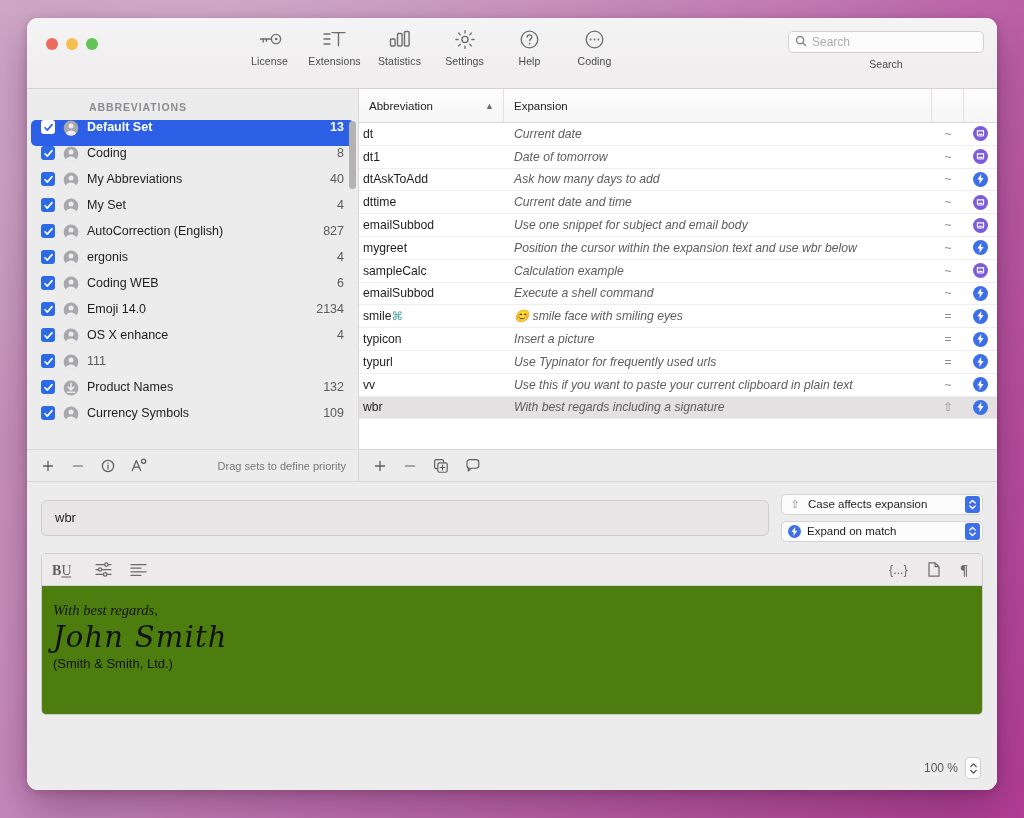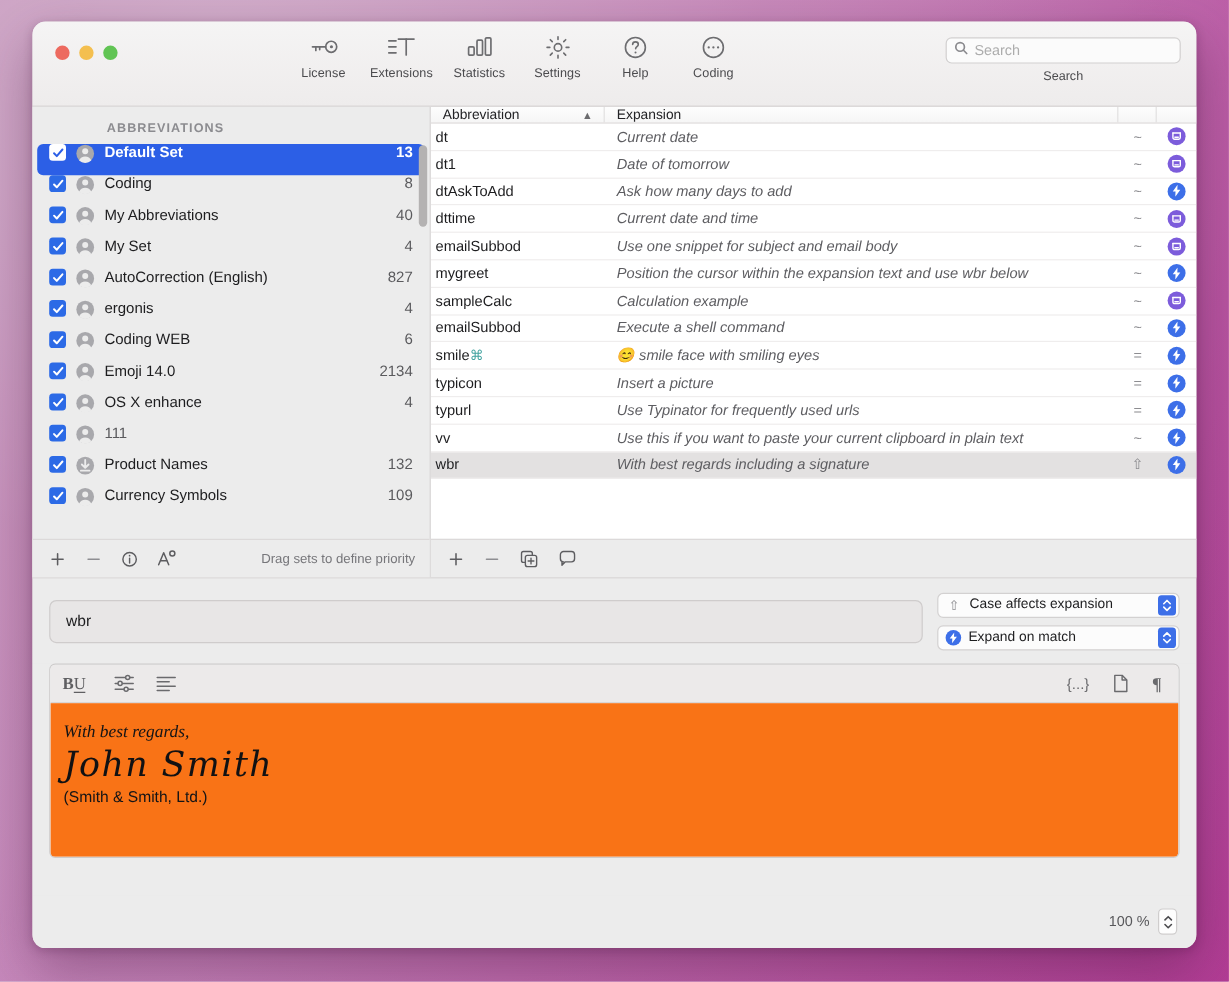--- a/index.html
+++ b/index.html
@@ -102,21 +102,21 @@
   #sidebar-footer {
     height: 32px; display: flex; align-items: center; padding: 0 12px 0 14px;
     gap: 16px; border-top: 1px solid #dcd9d9; background: #ececec;
   }
   .ft-icon { color: #5d5d60; display: flex; align-items: center; }
   #drag-hint { margin-left: auto; font-size: 11px; color: #76767a; }
 
   
   #table-pane { flex: 1 1 auto; display: flex; flex-direction: column; background: #fff; }
   #table-head {
-    height: 14px; display: flex; align-items: center;
+    height: 34px; display: flex; align-items: center;
     background: linear-gradient(#fdfdfd, #f6f6f6);
     border-bottom: 1px solid #dcdada; font-size: 11.5px; color: #232326;
   }
   .th { padding-left: 10px; display: flex; align-items: center; gap: 6px;
         height: 100%; border-right: 1px solid #e2e0e0; }
   .th.abbr { width: 145px; }
   .th.exp  { flex: 1 1 auto; }
   .th.c1 { width: 32px; }
   .th.c2 { width: 33px; border-right: none; }
   .sort-caret { margin-left: auto; margin-right: 9px; color: #6b6b6e; font-size: 9px; }
@@ -175,21 +175,21 @@
   #editor {
     background: #fff; border: 1px solid #cdcbcb; border-radius: 5px;
     display: flex; flex-direction: column; height: 162px; overflow: hidden;
   }
   #editor-toolbar {
     height: 32px; background: #eceaea; border-bottom: 1px solid #d8d5d5;
     display: flex; align-items: center; padding: 0 10px; gap: 16px;
   }
   .ed-icon { color: #6a6a6d; display: flex; align-items: center; }
   #ed-right { margin-left: auto; display: flex; align-items: center; gap: 18px; }
-  #editor-body { flex: 1 1 auto; background: #f97316; padding: 16px 0 0 11px; }
+  #editor-body { flex: 1 1 auto; background: #4d7c0f; padding: 16px 0 0 11px; }
   .sig-line1 { font-family: "Liberation Serif", serif; font-style: italic;
                font-size: 14.5px; color: #141416; }
   .sig-line2 { font-family: "DejaVu Serif", serif; font-style: italic;
                font-size: 29px; color: #111113; letter-spacing: 1.2px;
                margin: 1px 14px 2px 0; }
   .sig-line3 { font-family: "Liberation Sans", sans-serif; font-size: 13px; color: #141416; }
 
   #zoom-bar { height: 44px; display: flex; align-items: center; justify-content: flex-end;
               padding-right: 16px; gap: 7px; background: #ececec; flex: 0 0 auto; }
   #zoom-label { font-size: 12px; color: #58585b; }

